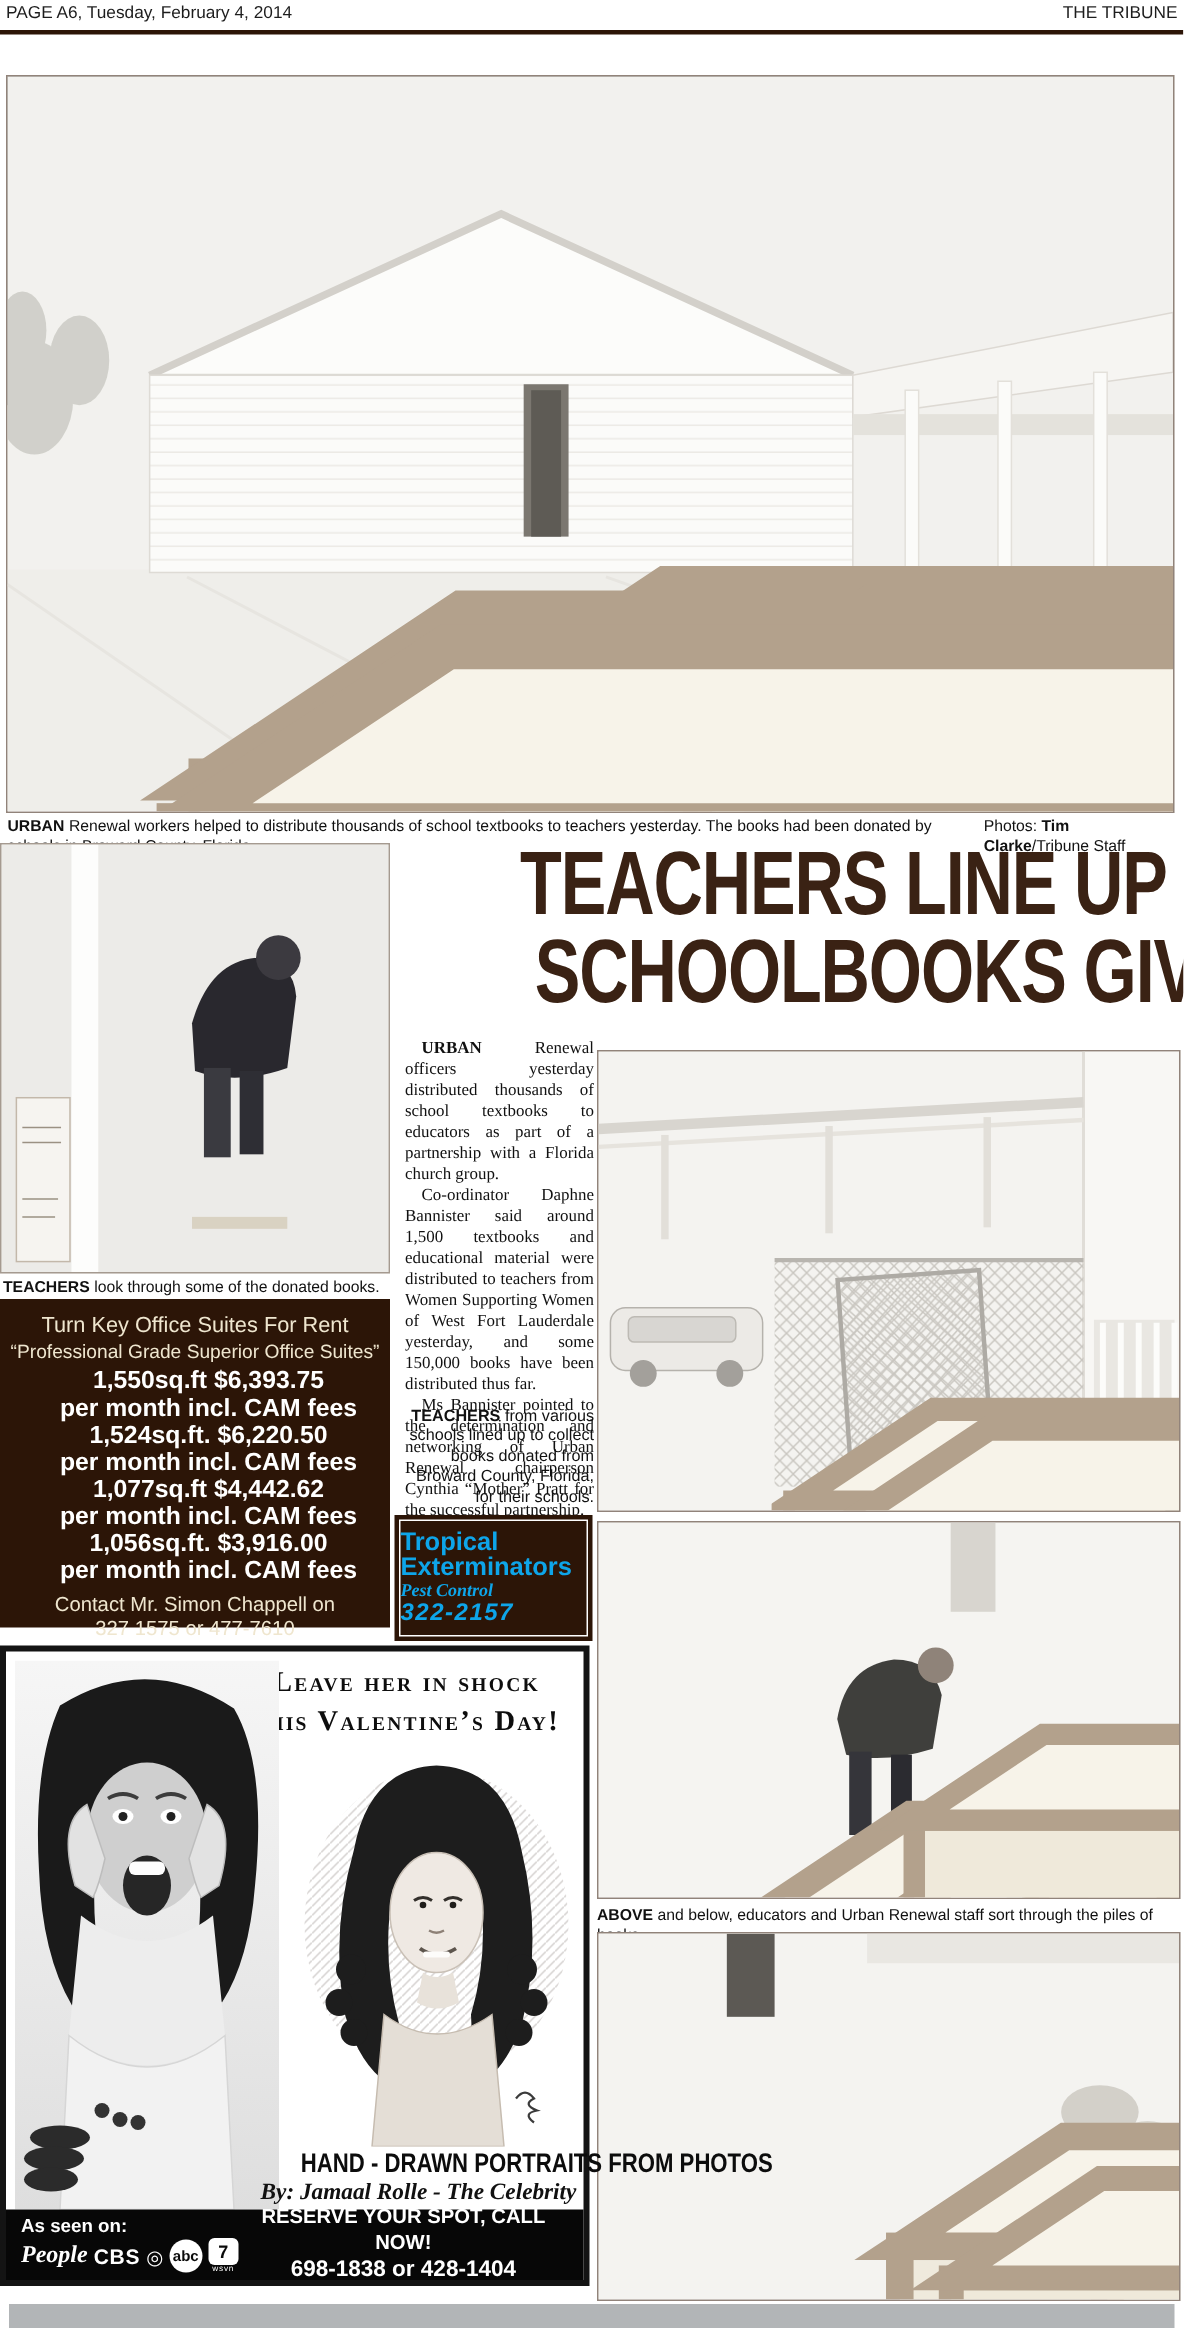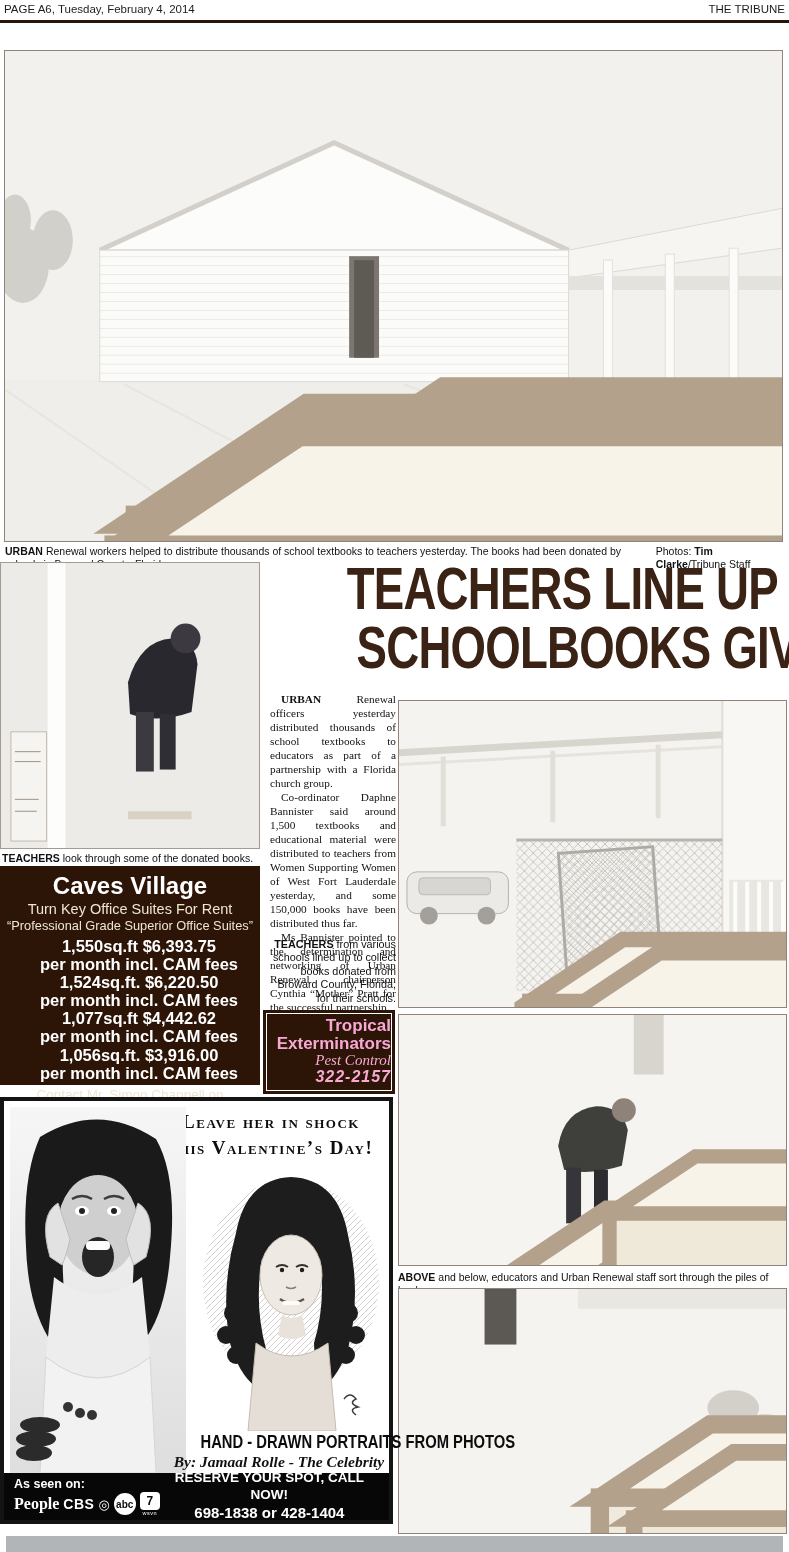--- a/index.html
+++ b/index.html
@@ -53,24 +53,24 @@
   .caves .s2{font-size:12.8px;line-height:1.2;}
   .caves .price,.caves .terms{font-size:16.5px;font-weight:bold;color:#fff;line-height:1.1;padding-left:18px;}
   .caves .offers{margin-top:3px;}
   .caves .c{font-size:13.5px;line-height:1.25;}
   .caves .contact{margin-top:5px;}
 
   
   .tropical{position:absolute;left:263px;top:1010px;width:132px;height:84px;
             background:#2c1507;padding:3px;}
   .tropical .in{border:1px solid #fff;height:100%;display:flex;flex-direction:column;
-                justify-content:center;text-align:right;color:#f9a8d4;}
+                justify-content:center;text-align:left;color:#0ea5e9;}
   .tropical .b{font-size:17px;font-weight:bold;line-height:1.02;}
-  .tropical .pc{font-family:"Liberation Serif",serif;font-style:italic;font-size:15px;
-                font-weight:normal;line-height:1.1;}
+  .tropical .pc{font-family:"Liberation Serif",serif;font-style:italic;font-size:12px;
+                font-weight:bold;line-height:1.1;}
   .tropical .tel{font-size:16px;font-weight:bold;font-style:italic;letter-spacing:1px;line-height:1.15;}
 
   
   .val{position:absolute;left:0;top:1097px;width:393px;height:427px;background:#fff;
        border:4px solid #141414;}
   .v-title{position:absolute;left:148px;top:8px;width:238px;text-align:center;
            font-family:"Liberation Serif",serif;font-weight:bold;font-variant:small-caps;
            letter-spacing:1.5px;font-size:19px;line-height:1.35;color:#0d0d0d;}
   .v-photo{position:absolute;left:6px;top:6px;width:176px;height:366px;}
   .v-photo svg{display:block;width:100%;height:100%;}
@@ -79,21 +79,21 @@
   .v-sub1{position:absolute;left:162px;top:331px;width:226px;
           font-weight:bold;color:#0c0c0c;}
   .v-sub1 span{display:inline-block;transform:scaleX(.82);white-space:nowrap;font-size:18px;}
   .v-sub2{position:absolute;left:162px;top:352px;width:226px;text-align:center;
           font-family:"Liberation Serif",serif;font-style:italic;font-weight:bold;
           font-size:15.5px;color:#111;}
   .v-bar{position:absolute;left:0;right:0;bottom:0;height:47px;background:#070707;color:#fff;
          display:flex;align-items:center;justify-content:space-between;padding:0 10px;margin-top:48px;}
   .v-seen .lbl{font-size:12.5px;font-weight:bold;margin-bottom:1px;}
   .logos{display:flex;align-items:center;gap:4px;}
-  .lg-people{font-family:"Liberation Serif",serif;font-weight:bold;font-size:16px;}
+  .lg-people{font-family:"Liberation Serif",serif;font-style:italic;font-weight:bold;font-size:16px;}
   .lg-cbs{font-weight:bold;font-size:14px;letter-spacing:.5px;}
   .lg-eye{font-size:13px;line-height:1;}
   .lg-abc{width:22px;height:22px;border-radius:50%;background:#fff;color:#0a0a0a;
           display:flex;align-items:center;justify-content:center;font-weight:bold;font-size:10px;}
   .lg-wsvn{display:flex;flex-direction:column;align-items:center;line-height:1;}
   .lg-wsvn .seven{width:20px;height:18px;background:#fff;color:#0a0a0a;border-radius:4px;
           display:flex;align-items:center;justify-content:center;font-weight:bold;font-size:12px;}
   .lg-wsvn .tag{font-size:5.5px;color:#fff;margin-top:1px;letter-spacing:.5px;}
   .v-cta{text-align:center;font-weight:bold;line-height:1.25;}
   .v-cta .l1{font-size:13.5px;}
@@ -246,21 +246,20 @@
       </g>
       <rect x="128" y="250" width="64" height="8" fill="#d9d2c2"></rect>
     </svg>
   </div>
 
   <div class="cap cap-left" data-interactable="false">
     <span class="lead" data-interactable="false">TEACHERS</span><span data-interactable="false">look through some of the donated books.</span>
   </div>
 
   <div class="caves" data-interactable="false">
-    <div class="t" data-interactable="false">Caves Village</div>
     <div class="s1" data-interactable="false">Turn Key Office Suites For Rent</div>
     <div class="s2" data-interactable="false">“Professional Grade Superior Office Suites”</div>
     <div class="offers" data-interactable="false">
       <div class="price" data-interactable="false">1,550sq.ft $6,393.75</div>
       <div class="terms" data-interactable="false">per month incl. CAM fees</div>
       <div class="price" data-interactable="false">1,524sq.ft. $6,220.50</div>
       <div class="terms" data-interactable="false">per month incl. CAM fees</div>
       <div class="price" data-interactable="false">1,077sq.ft $4,442.62</div>
       <div class="terms" data-interactable="false">per month incl. CAM fees</div>
       <div class="price" data-interactable="false">1,056sq.ft. $3,916.00</div>

